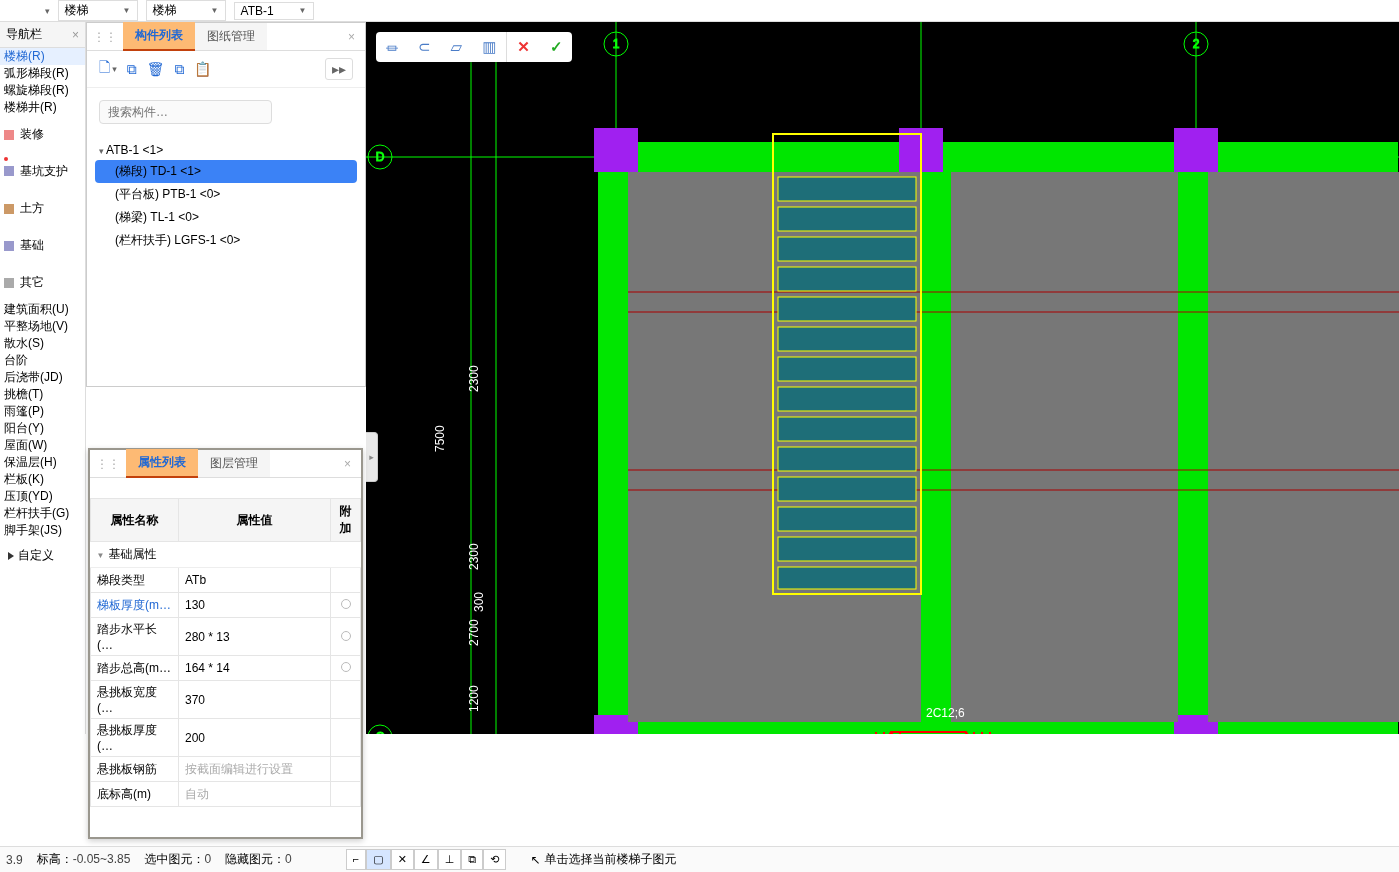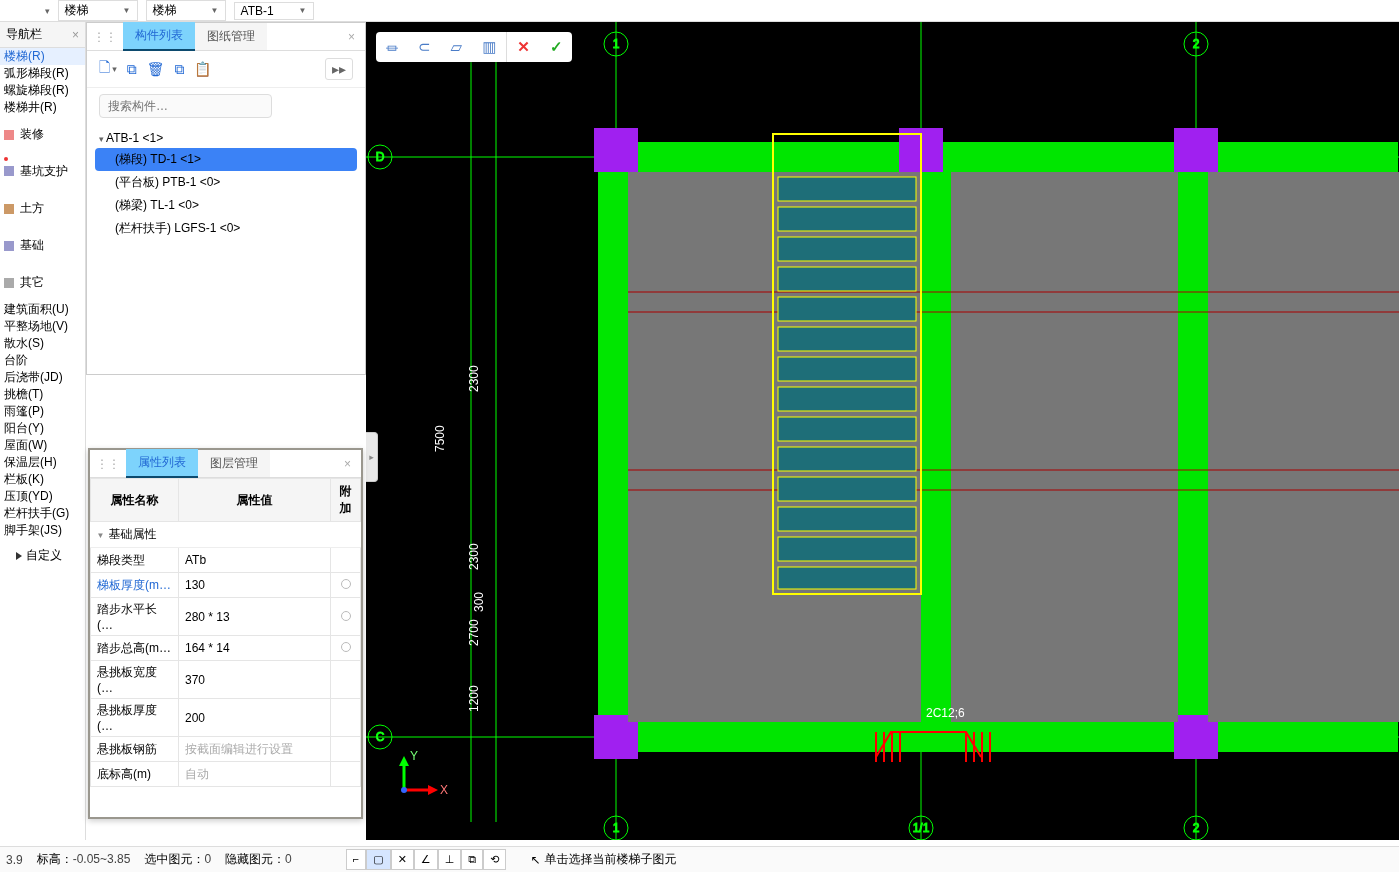--- a/index.html
+++ b/index.html
@@ -2,55 +2,55 @@
 <html><head>
 <meta charset="utf-8">
 <style>
 * { box-sizing: border-box; margin: 0; padding: 0; font-family: "Microsoft YaHei", sans-serif; font-size: 12px; }
 body { width: 1399px; height: 872px; overflow: hidden; background: #fff; position: relative; }
 
 .top-bar { height: 22px; display: flex; align-items: center; border-bottom: 1px solid #ddd; padding-left: 45px; gap: 8px; }
 .dropdown { display: flex; align-items: center; gap: 2px; border: 1px solid #ddd; padding: 1px 6px; background: #fff; min-width: 80px; justify-content: space-between; }
 .dropdown .caret { font-size: 8px; color: #666; }
 
-.main { display: flex; height: 818px; }
+.main { display: flex; height: 712px; }
 .left-nav { width: 86px; border-right: 1px solid #ddd; display: flex; flex-direction: column; }
 .nav-header { display: flex; justify-content: space-between; align-items: center; padding: 4px 6px; border-bottom: 1px solid #ddd; height: 26px; background: #f5f5f5; }
 .nav-header .close { color: #999; cursor: pointer; }
 .nav-items { flex: 1; overflow: hidden; }
 .nav-item { padding: 0 4px; cursor: pointer; white-space: nowrap; overflow: hidden; }
 .nav-item.active { background: #e6f0ff; color: #2269d4; }
 .nav-item.icon-item { display: flex; align-items: center; gap: 6px; padding: 10px 4px; }
 .nav-item .sq { width: 10px; height: 10px; background: #e88; display: inline-block; }
 .nav-item .sq.blue { background: #99c; }
 .nav-item .sq.br { background: #c96; }
 .nav-item .sq.gray { background: #aaa; }
-.nav-cust { display:flex; align-items:center; gap:4px; padding:8px 16px; }
+.nav-cust { display:flex; align-items:center; gap:4px; padding:8px 8px; }
 .nav-cust .rarrow { border-left:6px solid #333; border-top:4px solid transparent; border-bottom:4px solid transparent; }
 
 .mid-col { display: flex; flex-direction: column; width: 280px; }
 .panel { border: 1px solid #ccc; background:#fff; }
 .panel-tabs { display: flex; border-bottom: 1px solid #ddd; align-items: center; height: 28px; }
 .drag-handle { color: #aaa; padding: 0 6px; cursor: grab; }
 .tab { padding: 5px 12px; cursor: pointer; background: #f5f5f5; color: #555; }
-.tab.active { color: #2269d4; background:#7dd3fc; border-bottom: 2px solid #0c4a6e; }
+.tab.active { color: #2269d4; background:#fdba74; border-bottom: 2px solid #c2410c; font-weight: bold; }
 .tab-close { margin-left: auto; padding: 0 10px; color: #aaa; cursor: pointer; }
 .toolbar { display: flex; gap: 10px; padding: 6px 12px; border-bottom: 1px solid #eee; align-items: center; }
 .toolbar .chev { font-size: 9px; color: #666; margin-left:-8px; }
 .tbtn { color: #2269d4; cursor: pointer; font-size: 14px; }
 .tbtn.more { border: 1px solid #ddd; border-radius: 3px; padding: 2px 6px; color: #666; margin-left:auto; }
-.search { margin: 6px 12px; border: 1px solid #ddd; border-radius: 4px; padding: 4px 8px; color: #aaa; background: #fafafa; }
+.search { margin: 12px 12px; border: 1px solid #ddd; border-radius: 4px; padding: 4px 8px; color: #aaa; background: #fafafa; }
 .tree { padding: 4px 8px; }
 .tree-node { padding: 3px 4px; cursor: pointer; }
 .tree-root::before { content: "▾ "; color: #666; font-size: 9px; }
 .tree-child { padding-left: 20px; }
 .tree-child.selected { background: #3b82f6; border-radius: 4px; }
 
 .prop-panel { position: absolute; left: 88px; top: 448px; width: 275px; border: 2px solid #9a978e; background: #fff; box-shadow: 0 2px 6px rgba(0,0,0,.2); z-index: 10; }
-.prop-table { width: 100%; border-collapse: collapse; }
+.prop-table { width: 100%; border-collapse: collapse; margin-top: 20px; }
 .prop-table th { background: #f5f5f5; border: 1px solid #e5e5e5; padding: 4px 6px; text-align: center; font-weight: bold; }
 .prop-group td { padding: 4px 6px; border-bottom: 1px solid #eee; background:#fff; }
 .prop-group .caret2 { color: #888; font-size: 8px; padding-right:4px; }
 .prop-row td { border: 1px solid #e5e5e5; padding: 0; height: 25px; }
 .prop-row td:first-child { padding: 3px 6px; width: 88px; }
 .prop-row .blue-label { color: #2269d4; }
 .prop-row input { width: 100%; border: none; padding: 3px 6px; font-size: 12px; outline: none; }
 .prop-row input::placeholder { color: #aaa; }
 .prop-row td.extra { width: 30px; text-align: center; }
 .prop-row .circle { width: 10px; height: 10px; border: 1px solid #bbb; border-radius: 50%; display: inline-block; }

